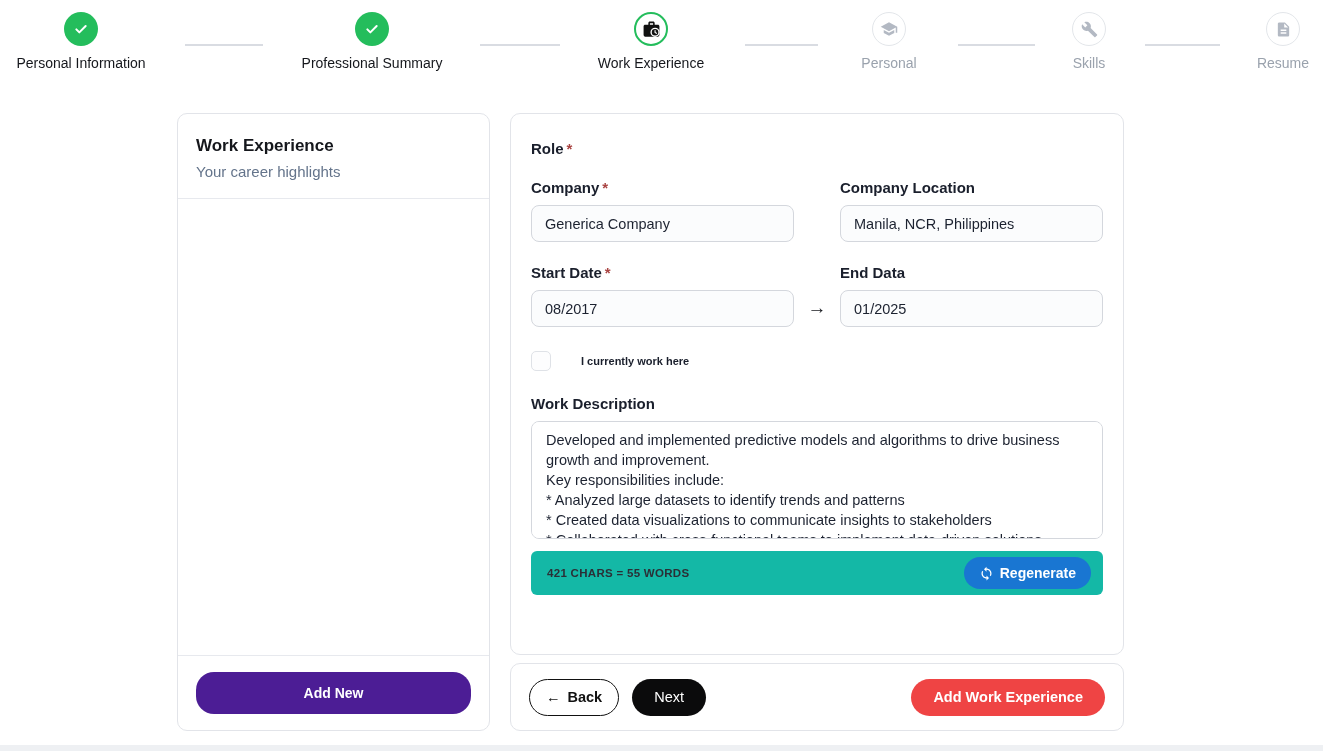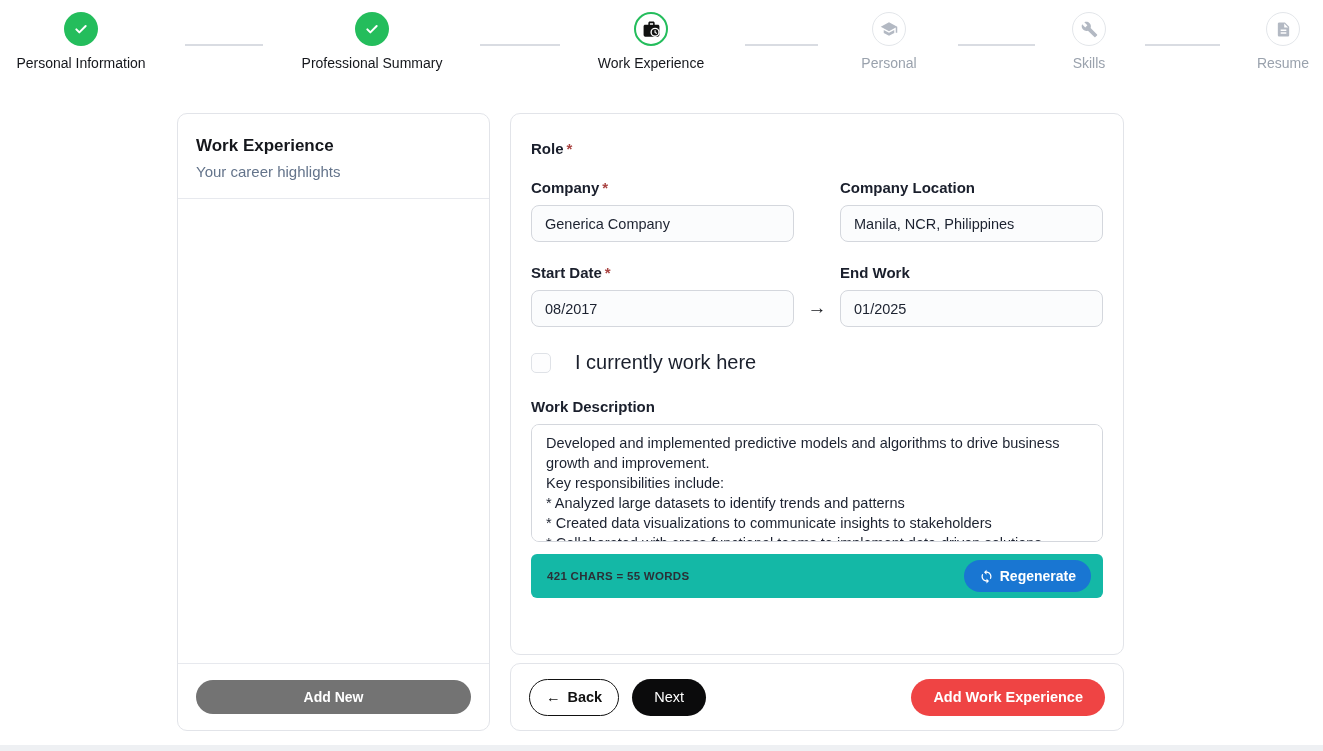--- a/index.html
+++ b/index.html
@@ -23,37 +23,37 @@
   .c4{left:958px;width:77px} .c5{left:1145px;width:75px}
 
   
   .card { position:absolute; background:#fff; border:1px solid #e2e4e9; border-radius:10px; }
   .left-card { left:177px; top:113px; width:313px; height:618px; display:flex; flex-direction:column; }
   .left-header { padding:22px 18px 18px 18px; border-bottom:1px solid #e7e9ee; }
   .left-title { font-size:17px; font-weight:700; color:#15171c; }
   .left-subtitle { font-size:15px; color:#64748b; margin-top:7px; }
   .left-body { flex:1; }
   .left-footer { border-top:1px solid #e7e9ee; padding:16px 18px; }
-  .btn-add-new { width:100%; height:34px; border:none; border-radius:18px; background:#737373; color:#fff; font-size:14px; font-weight:700; cursor:pointer; font-family:inherit; }
+  .btn-add-new { width:100%; height:42px; border:none; border-radius:18px; background:#4c1d95; color:#fff; font-size:14px; font-weight:700; cursor:pointer; font-family:inherit; }
 
   .form-card { left:510px; top:113px; width:614px; height:542px; padding:26px 20px; }
   .actions-card { left:510px; top:663px; width:614px; height:68px; display:flex; align-items:center; padding:0 18px; }
 
   
   .field-label { font-size:15px; font-weight:700; color:#1a1f2c; margin-bottom:9px; }
   .req { color:#a94442; margin-left:3px; font-weight:700; }
   .text-input { width:100%; height:37px; border:1px solid #d4d7dd; border-radius:8px; background:#fbfcfd; padding:0 13px; font-size:14.5px; color:#1c2230; font-family:inherit; }
   .row2 { display:flex; margin-top:22px; }
   .col-l { width:263px; }
   .col-gap { width:46px; display:flex; align-items:flex-end; justify-content:center; padding-bottom:8px; }
   .col-r { width:263px; }
   .date-arrow { font-size:19px; font-weight:700; color:#15171c; }
   .checkbox-row { display:flex; align-items:center; margin-top:24px; }
   .checkbox { width:20px; height:20px; border:1px solid #dfe2e7; border-radius:5px; background:#fdfdfe; cursor:pointer; }
-  .checkbox-label { font-size:20px; font-weight:400; color:#1a1f2c; margin-left:24px; }
+  .checkbox-label { font-size:11px; font-weight:700; color:#1a1f2c; margin-left:30px; }
   .desc-label { margin-top:24px; }
   .work-desc { width:100%; height:118px; border:1px solid #d4d7dd; border-radius:8px; background:#fff; padding:8px 14px; font-size:14.5px; line-height:20px; color:#1c2230; font-family:inherit; resize:none; overflow-y:scroll; }
   .work-desc::-webkit-scrollbar { width:12px; }
   .work-desc::-webkit-scrollbar-thumb { background:#8d8d8d; }
   .work-desc::-webkit-scrollbar-track { background:#c9cdd5; }
   .counter-bar { margin-top:8px; height:44px; background:#14b8a6; border-radius:6px; display:flex; align-items:center; justify-content:space-between; padding:0 12px 0 16px; }
   .counter-text { font-size:11.5px; font-weight:600; letter-spacing:.3px; color:#2b2f36; }
   .btn-regenerate { height:32px; border:none; border-radius:16px; background:#1976d2; color:#fff; font-size:14px; font-weight:700; padding:0 15px; display:flex; align-items:center; gap:6px; cursor:pointer; font-family:inherit; }
 
   
@@ -167,21 +167,21 @@
       <div class="col-l">
         <div class="field-label">
           <span>Start Date</span><span class="req">*</span>
         </div>
         <input class="text-input" type="text" value="08/2017" style="">
       </div>
       <div class="col-gap">
         <span class="date-arrow">→</span>
       </div>
       <div class="col-r">
-        <div class="field-label">End Work</div>
+        <div class="field-label">End Data</div>
         <input class="text-input" type="text" value="01/2025" style="">
       </div>
     </div>
 
     <div class="checkbox-row">
       <div class="checkbox"></div>
       <div class="checkbox-label">I currently work here</div>
     </div>
 
     <div class="field-label desc-label">Work Description</div>

